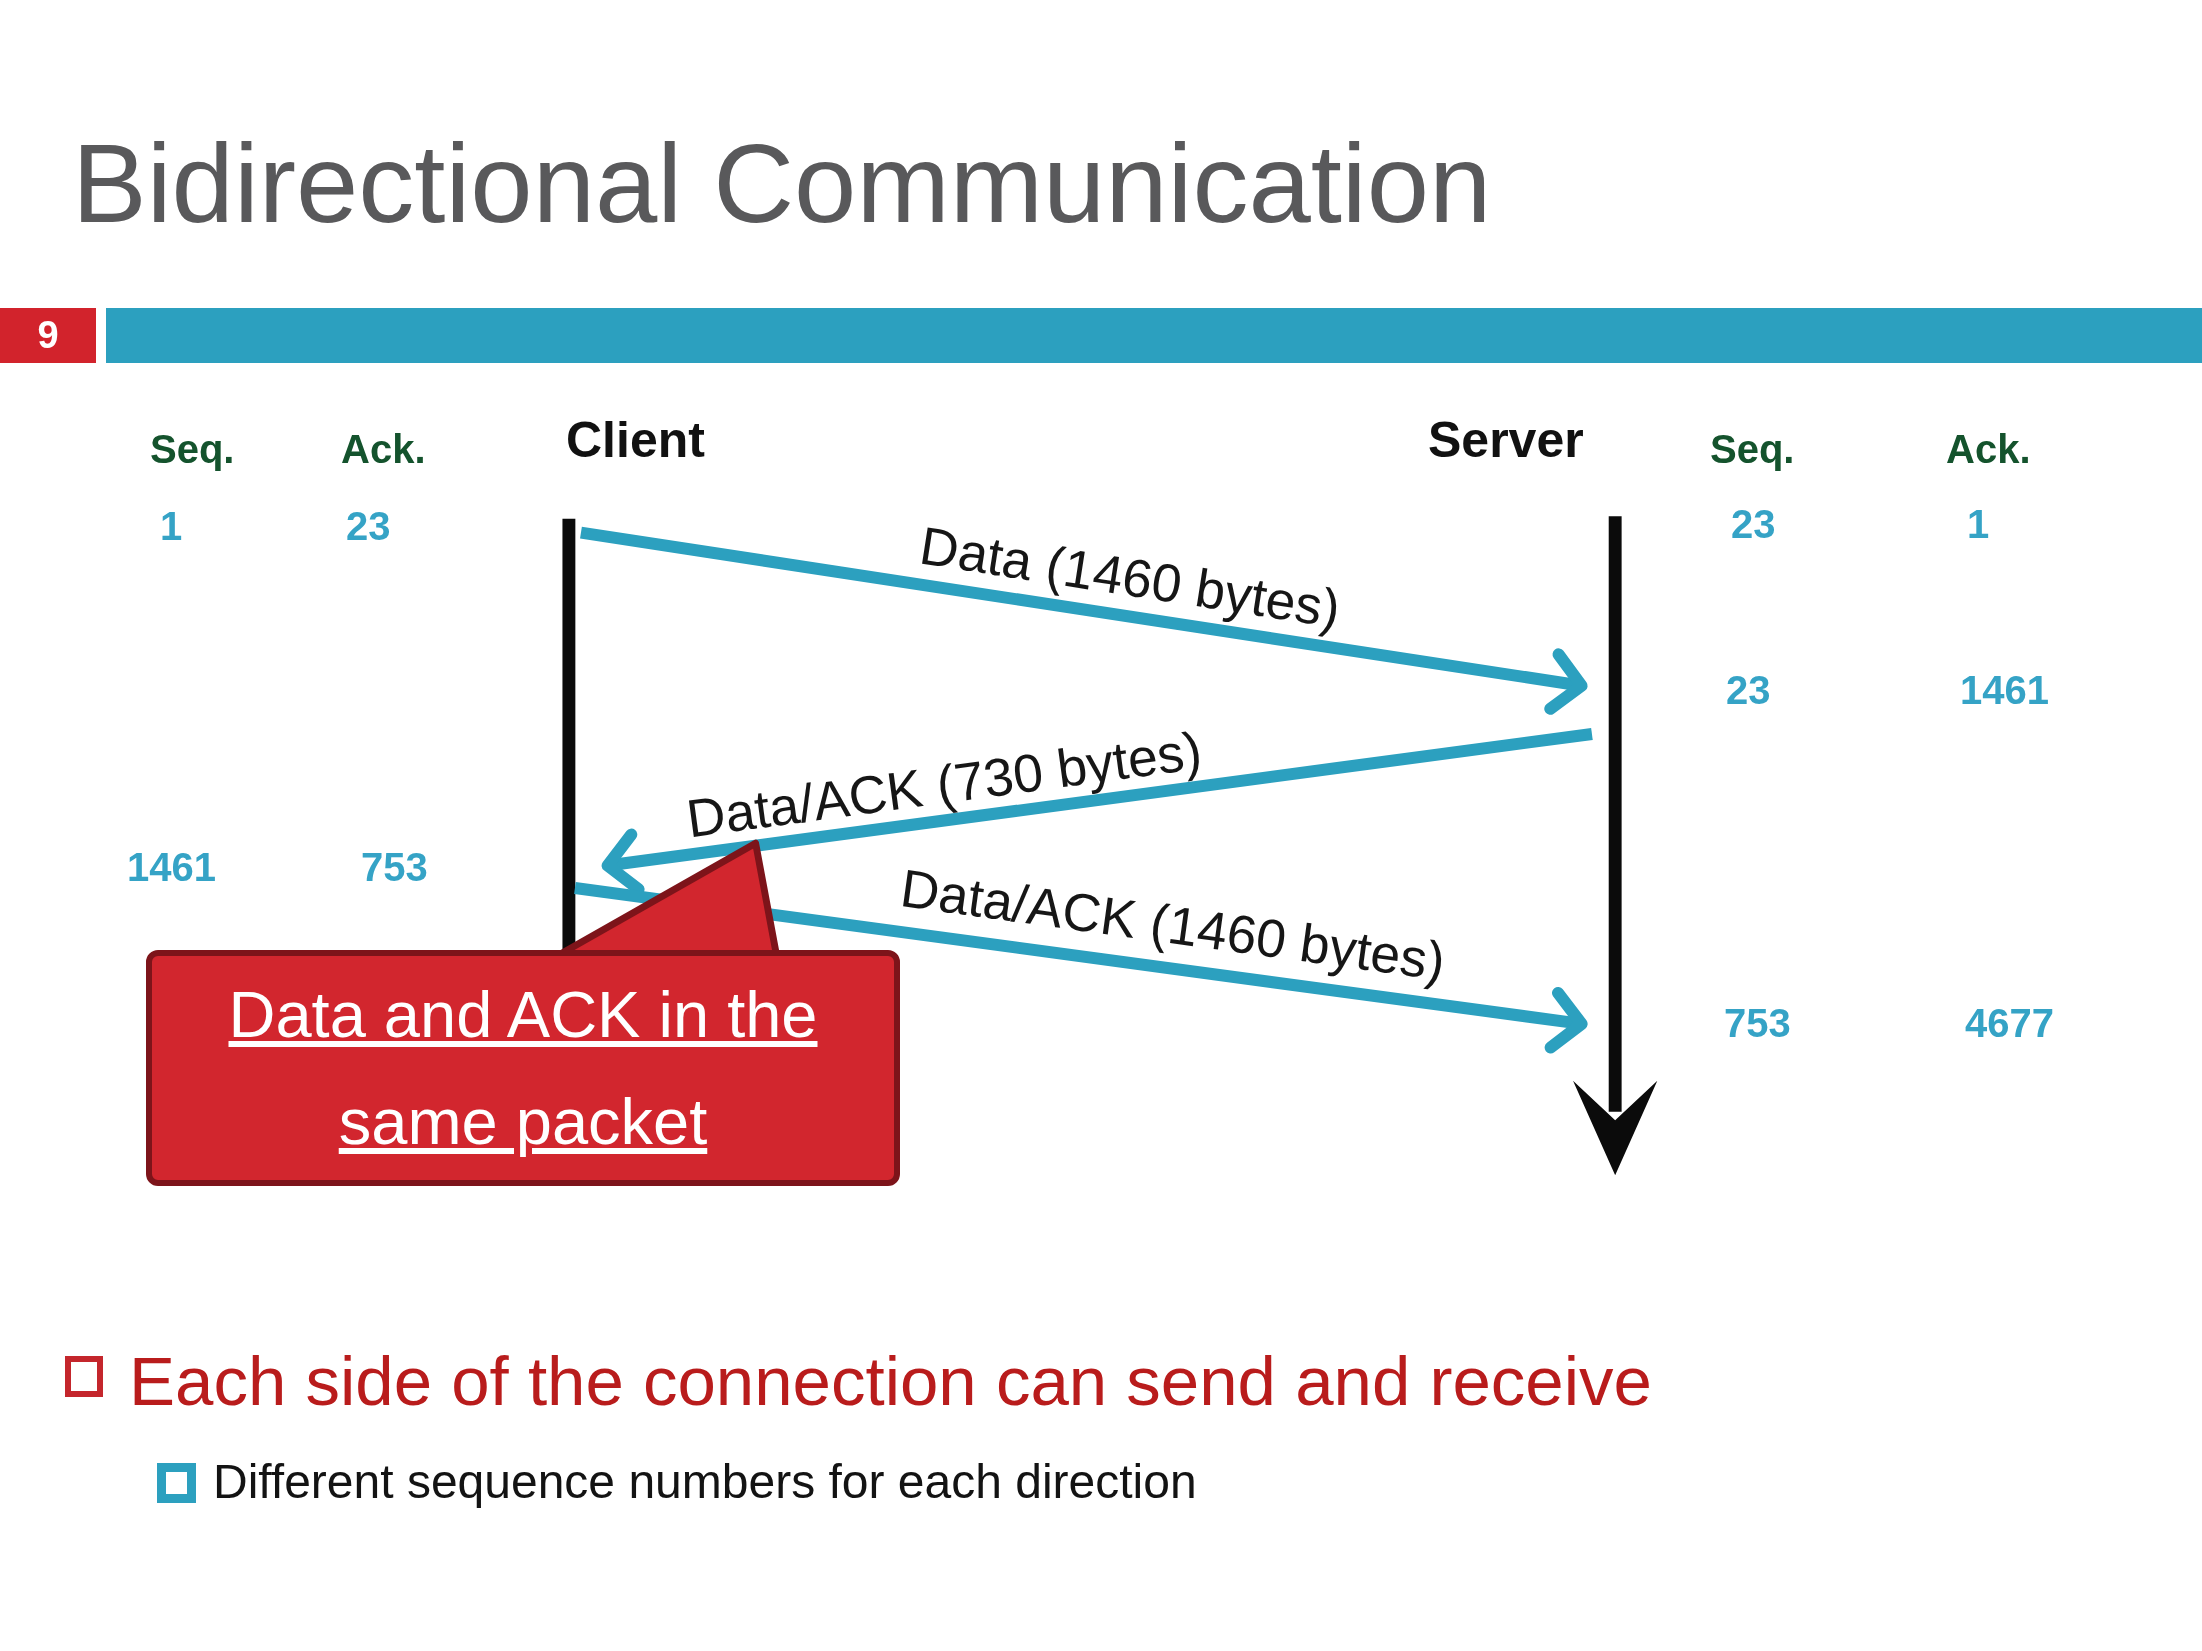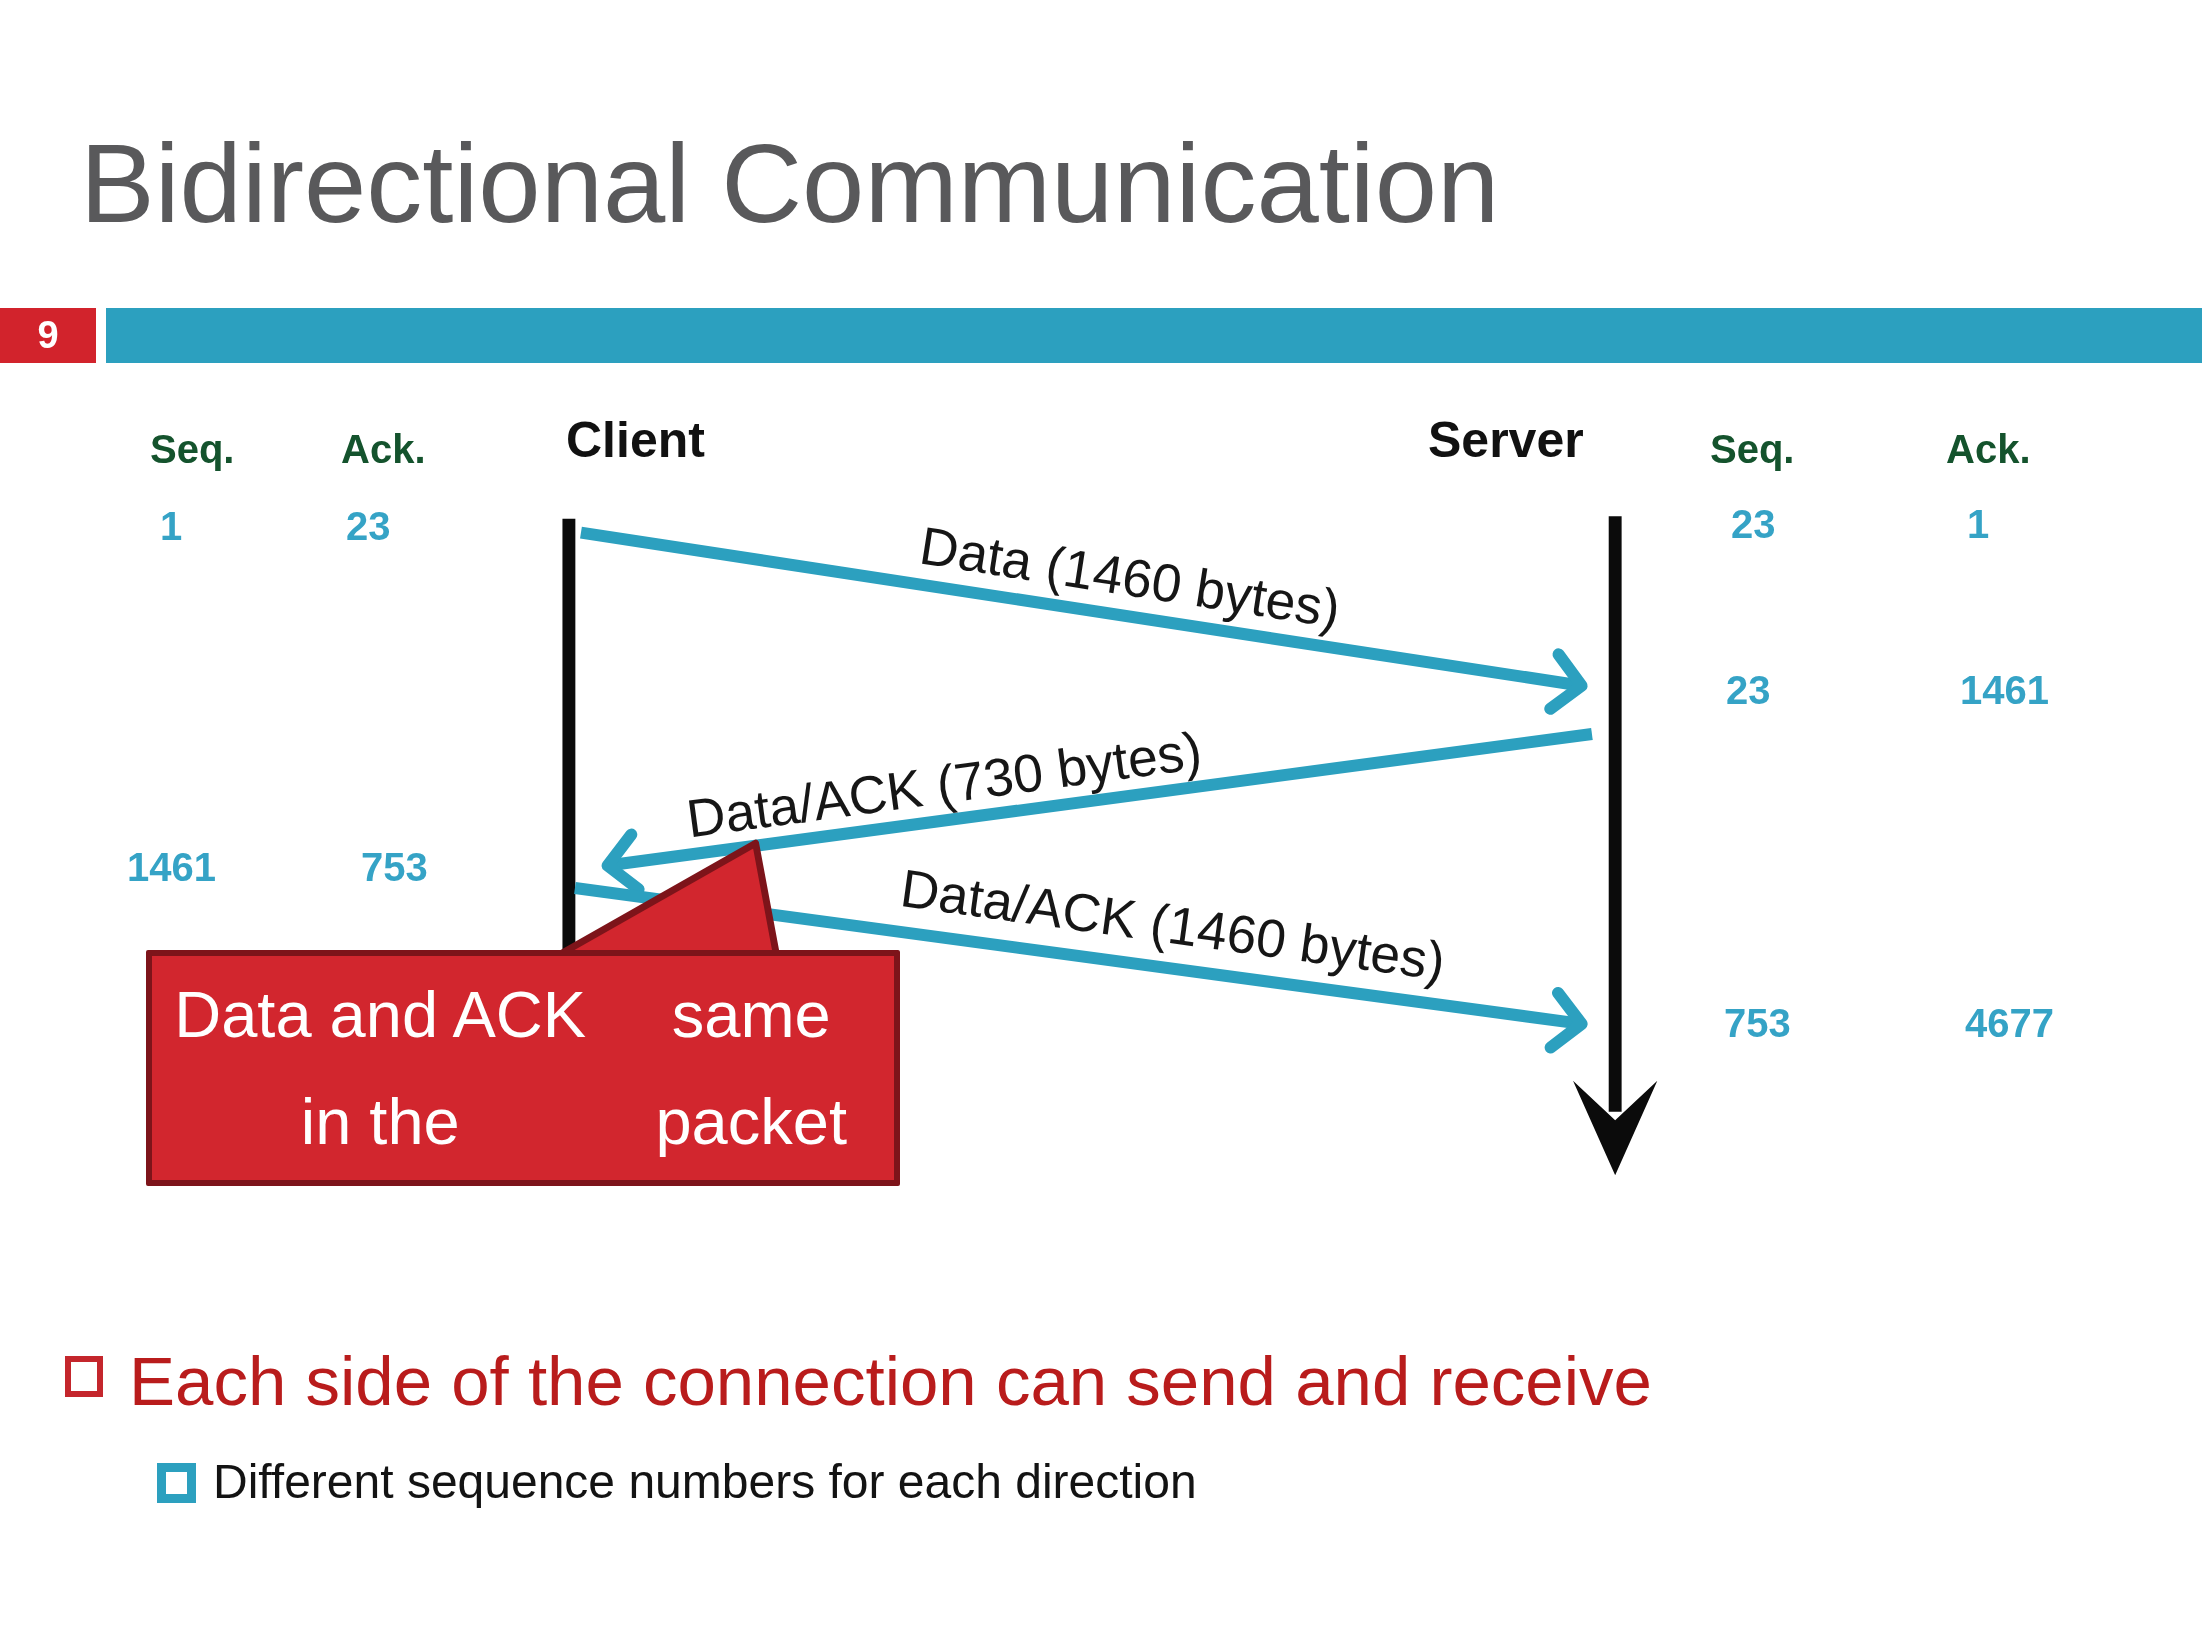--- a/index.html
+++ b/index.html
@@ -6,21 +6,21 @@
   .slide{
     position:relative;
     width:2203px;height:1652px;
     background:#ffffff;
     font-family:"Liberation Sans", sans-serif;
     overflow:hidden;
   }
   .abs{position:absolute;}
 
   .title{
-    left:80px;top:119px;
+    left:72px;top:119px;
     font-size:112px;
     font-weight:400;
     color:#59595B;
     letter-spacing:0px;
     white-space:nowrap;
   }
 
   .slide-num{
     left:0;top:308px;width:96px;height:55px;
     background:#D2232C;
@@ -47,27 +47,28 @@
   .msg-label{
     font-size:62px;
     fill:#161616;
     font-family:"Liberation Sans", sans-serif;
   }
 
   .callout{
     left:146px;top:950px;width:742px;height:224px;
     background:#D2262E;
     border:6.9px solid #7D141A;
-    border-radius:2px;
-    display:flex;flex-direction:row;
+    border-radius:12px;
+    display:flex;flex-direction:column;
     align-items:center;justify-content:center;
     color:#ffffff;
     font-size:65px;
     line-height:1.65;
     text-align:center;
+    text-decoration:underline;
   }
 
   .bullet1-marker{
     left:65px;top:1356px;width:26px;height:29px;
     border:6px solid #C4262C;
     background:#ffffff;
   }
   .bullet1-text{
     left:129px;top:1342px;
     font-size:69px;color:#b91c1c;white-space:nowrap;

